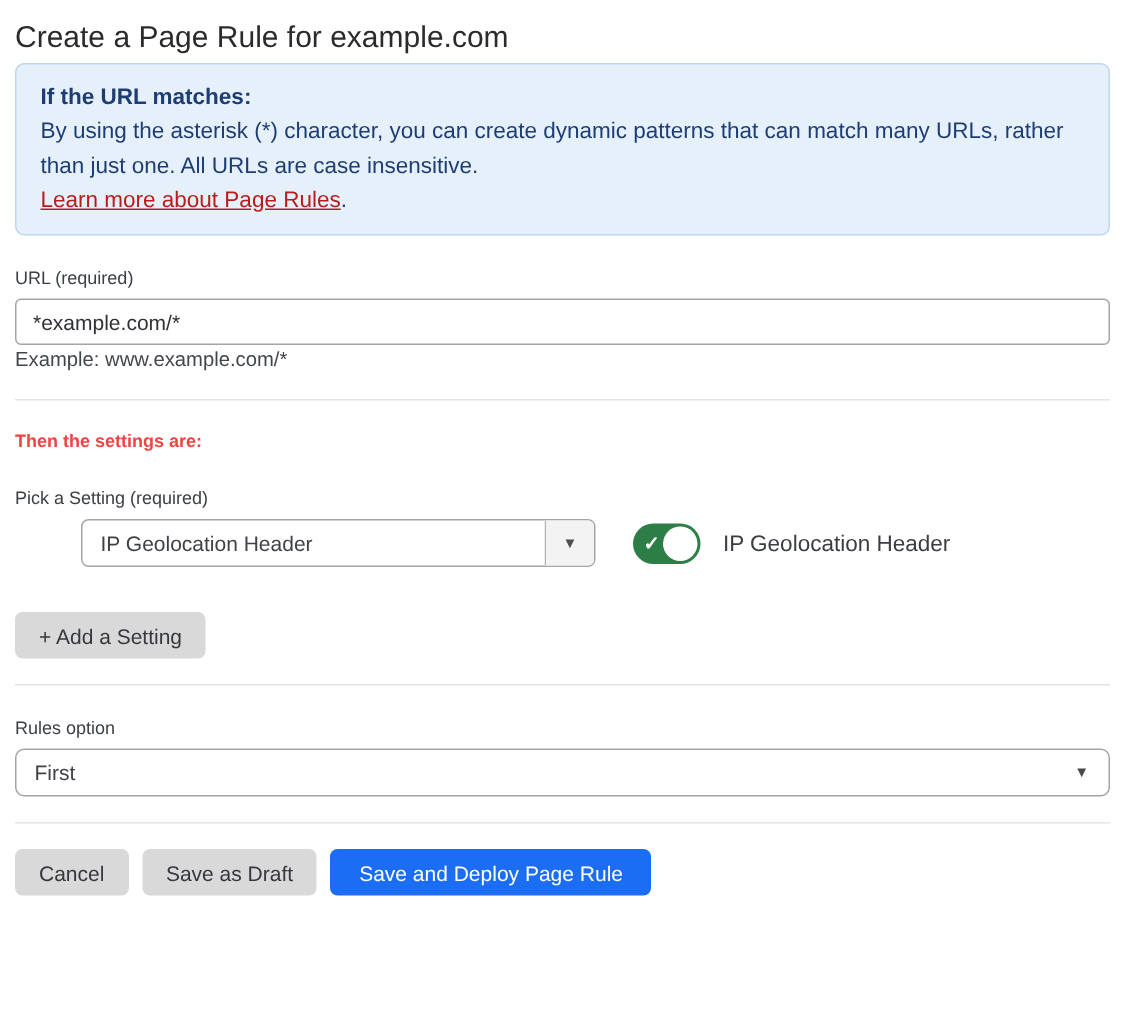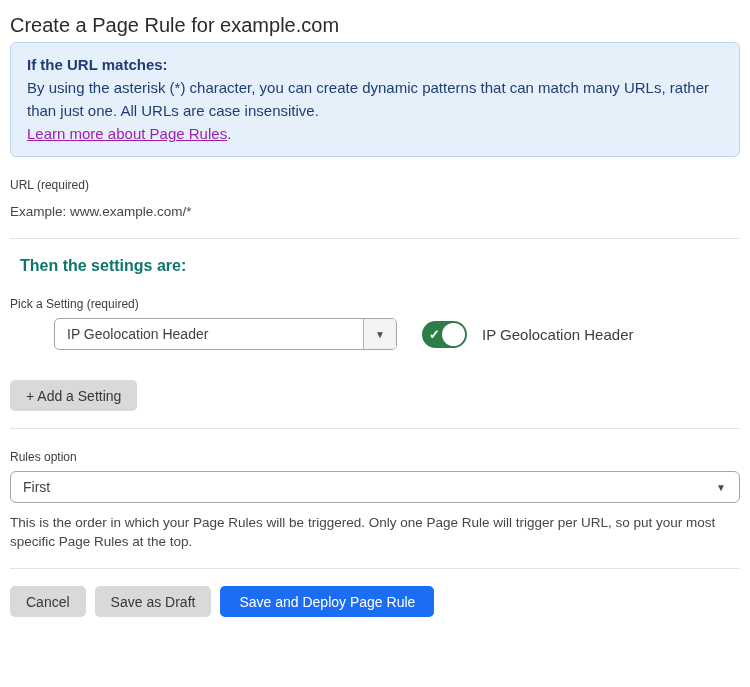--- a/index.html
+++ b/index.html
@@ -27,21 +27,21 @@
     background: #e6f0fb;
     border: 1px solid #bcd7f3;
     border-radius: 6px;
     padding: 10px 16px 11px 16px;
     color: #1e3e73;
     font-size: 15px;
     line-height: 23px;
   }
   .info-heading { font-weight: bold; }
   .info-link {
-    color: #a21caf;
+    color: #b91c1c;
     text-decoration: underline;
     cursor: pointer;
   }
 
   .field-label {
     display: block;
     margin: 21px 0 7px 0;
     font-size: 12px;
     color: #3c4046;
   }
@@ -53,38 +53,38 @@
     border: 1px solid #a5a5a5;
     border-radius: 4px;
     padding: 0 11px;
     font-size: 14px;
     color: #2f3237;
     font-family: "Liberation Sans", sans-serif;
     background: #fff;
   }
 
   .helper {
-    margin-top: 10px;
+    margin-top: 0;
     font-size: 13.5px;
     line-height: 19px;
     color: #43474c;
   }
 
   hr.divider {
     border: none;
     border-top: 1px solid #e4e4e4;
     margin: 17px 0;
   }
 
   h2.section-heading {
-    font-size: 16px;
+    font-size: 12px;
     line-height: 20px;
-    margin: 10px;
+    margin: 0;
     font-weight: bold;
-    color: #0f766e;
+    color: #ef4444;
   }
 
   .setting-row {
     display: flex;
     align-items: center;
     padding-left: 44px;
   }
 
   .select-box {
     display: flex;
@@ -192,20 +192,21 @@
 
   <h1 class="page-title">Create a Page Rule for example.com</h1>
 
   <div class="info-box">
     <div class="info-heading">If the URL matches:</div>
     <div class="info-body">By using the asterisk (*) character, you can create dynamic patterns that can match many URLs, rather than just one. All URLs are case insensitive.</div>
     <div class="info-link-line"><a class="info-link">Learn more about Page Rules</a><span>.</span></div>
   </div>
 
   <label class="field-label">URL (required)</label>
+  <input class="text-input" type="text" value="*example.com/*" style="">
   <div class="helper">Example: www.example.com/*</div>
 
   <hr class="divider">
 
   <h2 class="section-heading">Then the settings are:</h2>
 
   <label class="field-label">Pick a Setting (required)</label>
 
   <div class="setting-row">
     <div class="select-box setting-select">
@@ -224,21 +225,20 @@
   <hr class="divider">
 
 
   <label class="field-label">Rules option</label>
 
   <div class="select-box order-select">
     <span class="select-text">First</span>
     <span class="order-caret">▼</span>
   </div>
 
-  <div class="helper">This is the order in which your Page Rules will be triggered. Only one Page Rule will trigger per URL, so put your most specific Page Rules at the top.</div>
 
   <hr class="divider">
 
   <div class="footer">
     <button class="btn gray">Cancel</button>
     <button class="btn gray">Save as Draft</button>
     <button class="btn blue">Save and Deploy Page Rule</button>
   </div>
 
 </div>

